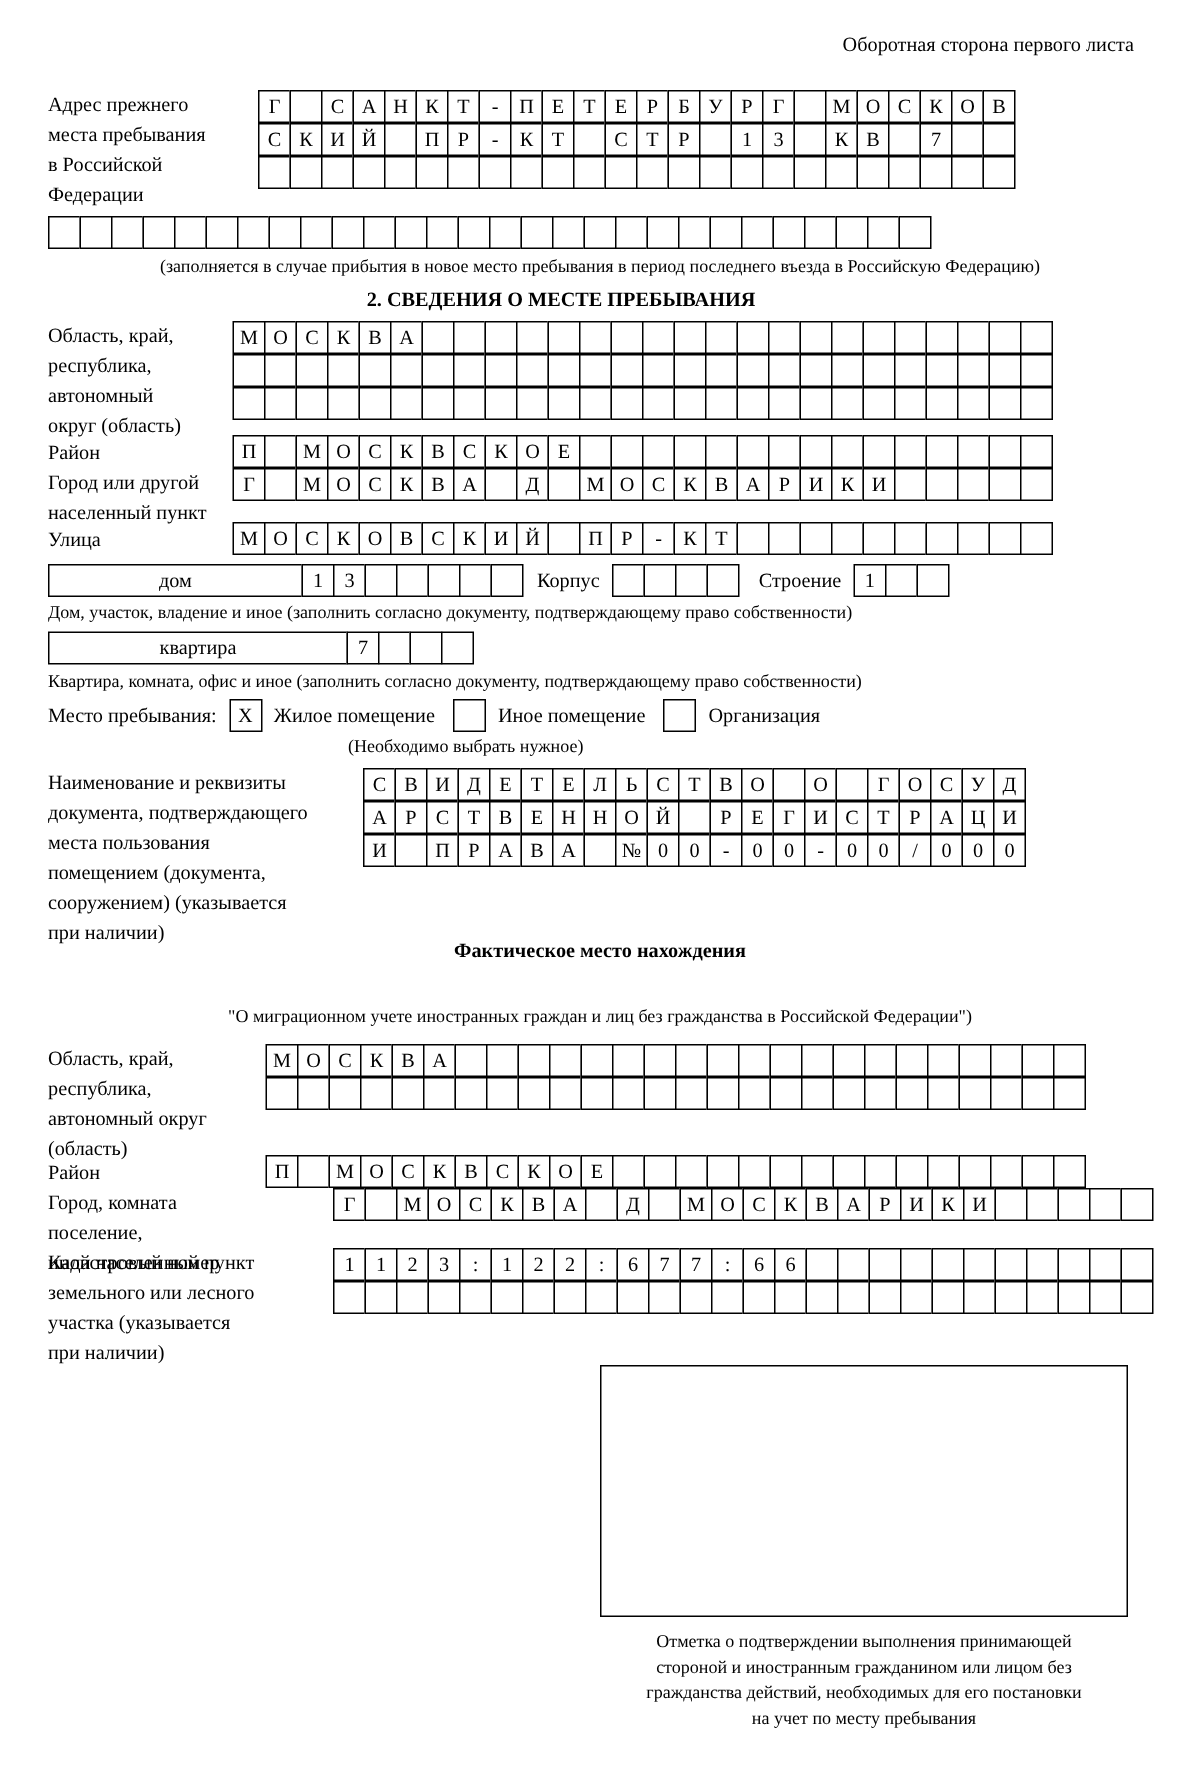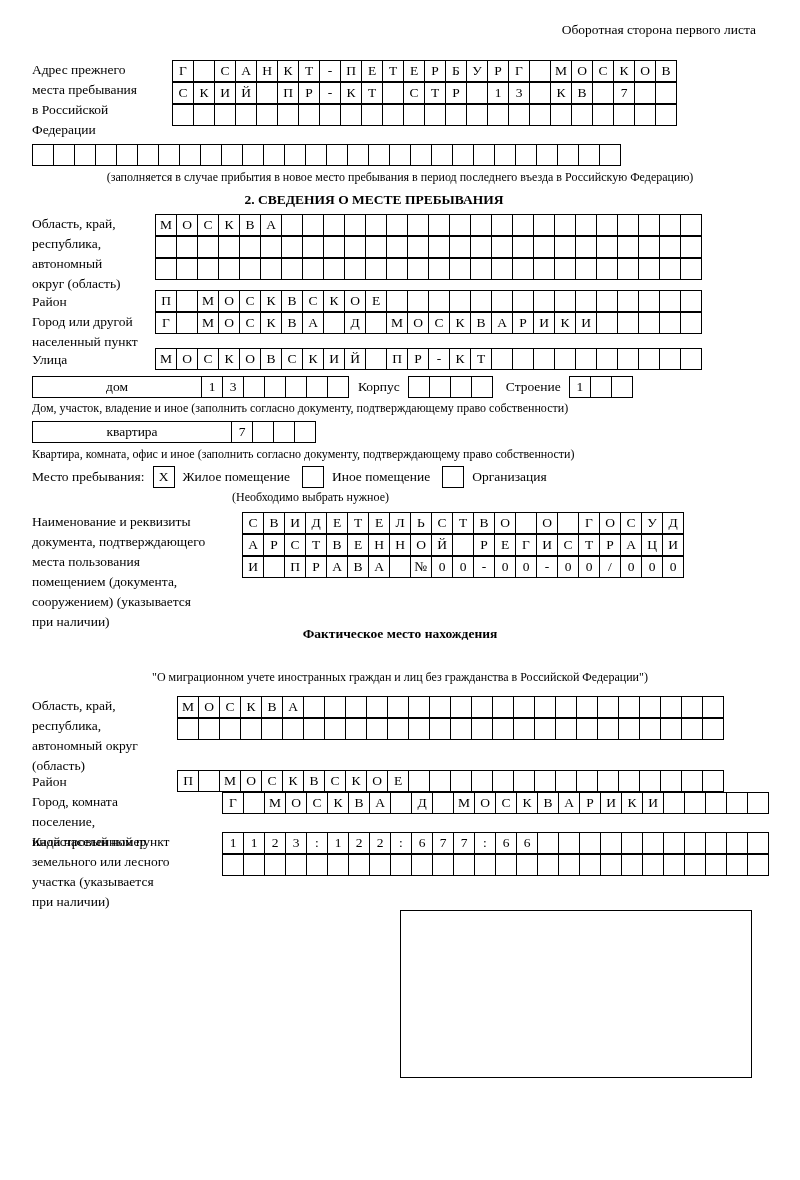--- a/index.html
+++ b/index.html
@@ -716,14 +716,20 @@
         <div class="cell"></div>
         <div class="cell"></div>
         <div class="cell"></div>
         <div class="cell"></div>
         <div class="cell"></div>
         <div class="cell"></div>
       </div>
     </div>
 
   <div class="abs box" style="top:910px; left:400px; width:352px; height:168px; background:#fff;"></div>
+  <div class="abs center small" style="top:1086px; left:390px; width:372px; line-height:17px;">
+    <div>Отметка о подтверждении выполнения принимающей</div>
+    <div>стороной и иностранным гражданином или лицом без</div>
+    <div>гражданства действий, необходимых для его постановки</div>
+    <div>на учет по месту пребывания</div>
+  </div>
 
 </div>
 
 </body></html>

